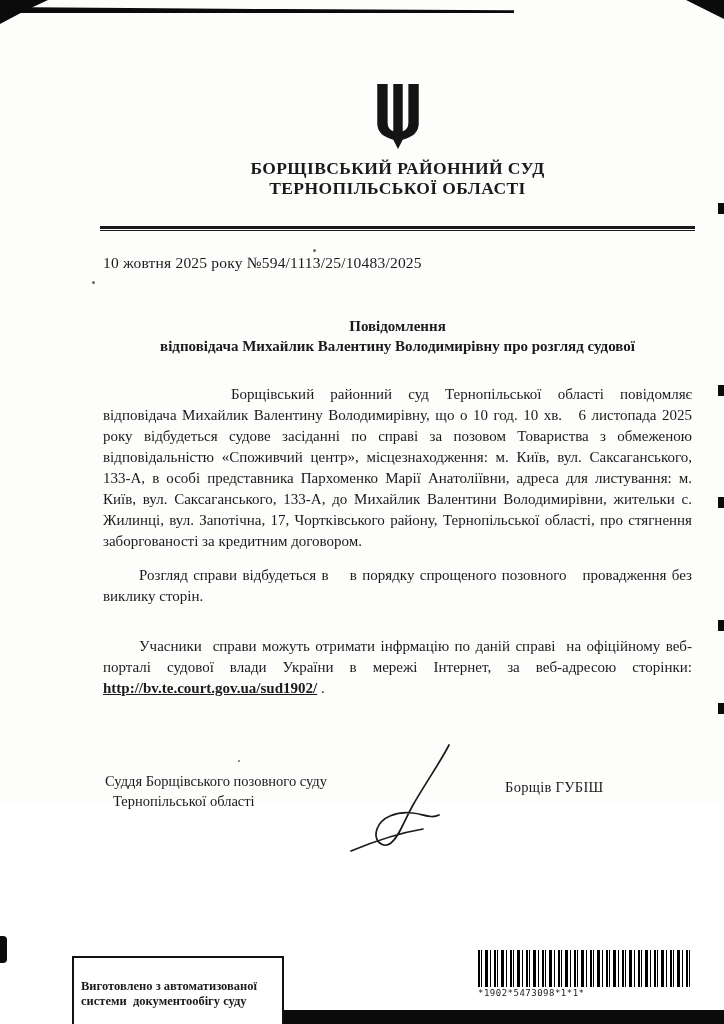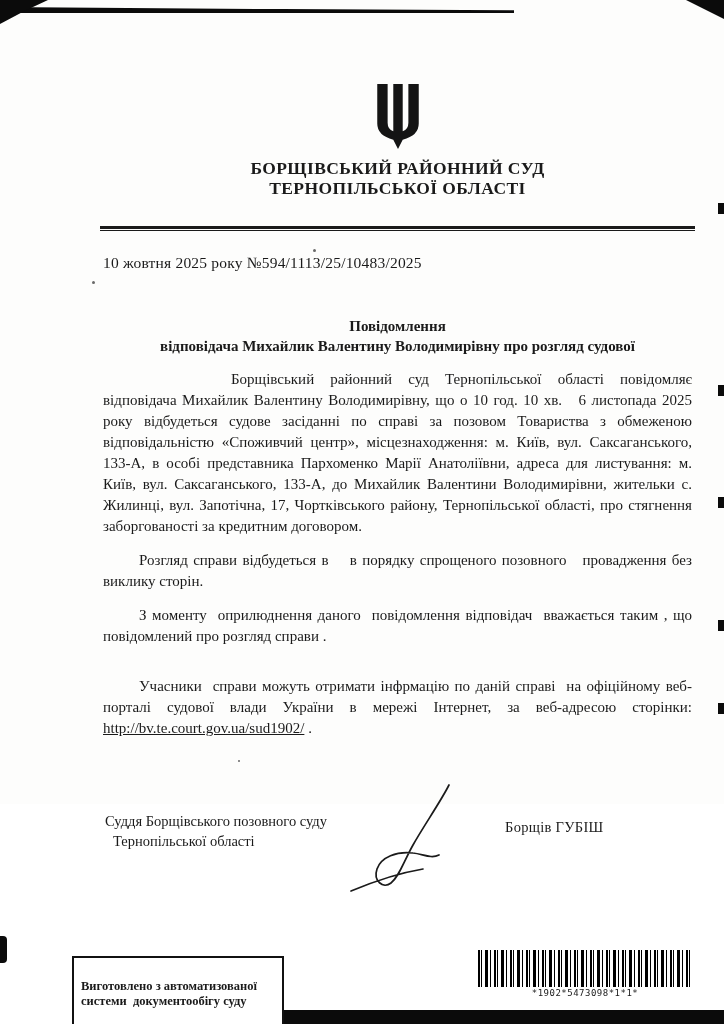--- a/index.html
+++ b/index.html
@@ -41,40 +41,40 @@
   }
   .contact-line .email{text-decoration:underline;cursor:pointer;}
 
   .date-line{margin-top:23px;font-size:15.5px;letter-spacing:.2px;}
 
   .doc-title{margin-top:44px;text-align:center;font-weight:bold;font-size:15px;line-height:20px;}
 
   .body-p{
     margin:0;font-size:15px;line-height:21px;text-align:justify;
   }
-  .p1{margin-top:13px;text-indent:128px;}
+  .p1{margin-top:28px;text-indent:128px;}
   .p2{margin-top:13px;text-indent:36px;}
   .p3{margin-top:13px;text-indent:36px;}
   .p4{margin-top:29px;text-indent:36px;}
-  .url{font-weight:normal;text-decoration:underline;cursor:pointer;}
+  .url{font-weight:bold;text-decoration:underline;cursor:pointer;}
 
   .sig-block{position:relative;margin-top:64px;height:120px;}
   .sig-role{position:absolute;left:2px;top:8px;font-size:14.5px;line-height:20px;}
   .sig-role div:last-child{padding-left:8px;}
   .sig-scribble{position:absolute;left:242px;top:-24px;}
   .sig-name{position:absolute;left:402px;top:16px;font-size:14.5px;letter-spacing:.3px;}
 
   
   .stamp-box{
     position:absolute;left:72px;top:956px;width:194px;
     border:2.5px solid #111;padding:21px 7px;
     font-weight:bold;font-size:12.5px;line-height:15px;text-align:left;
     background:#fff;
   }
-  .barcode-wrap{position:absolute;left:478px;top:950px;width:214px;text-align:center;}
+  .barcode-wrap{position:absolute;left:478px;top:950px;width:214px;text-align:left;}
   .barcode-bars{
     width:214px;height:37px;
     background:repeating-linear-gradient(90deg,
       #000 0 2px,#fff 2px 3px,
       #000 3px 4px,#fff 4px 7px,
       #000 7px 10px,#fff 10px 12px,
       #000 12px 13px,#fff 13px 16px);
   }
   .barcode-text{font-family:"DejaVu Sans Mono",monospace;font-size:9px;margin-top:1px;letter-spacing:.5px;}
 </style>
@@ -114,21 +114,20 @@
 
     <div class="date-line">10 жовтня 2025 року №594/1113/25/10483/2025</div>
 
     <div class="doc-title">
       <div>Повідомлення</div>
       <div>відповідача Михайлик Валентину Володимирівну про розгляд судової</div>
     </div>
 
     <p class="body-p p1">Борщівський районний суд Тернопільської області повідомляє відповідача Михайлик Валентину Володимирівну, що о 10 год. 10 хв. &nbsp;&nbsp;6 листопада 2025 року відбудеться судове засіданні по справі за позовом Товариства з обмеженою відповідальністю «Споживчий центр», місцезнаходження: м. Київ, вул. Саксаганського, 133-А, в особі представника Пархоменко Марії Анатоліївни, адреса для листування: м. Київ, вул. Саксаганського, 133-А, до Михайлик Валентини Володимирівни, жительки с. Жилинці, вул. Запотічна, 17, Чортківського району, Тернопільської області, про стягнення заборгованості за кредитним договором.</p>
     <p class="body-p p2">Розгляд справи відбудеться в &nbsp;&nbsp; в порядку спрощеного позовного &nbsp;&nbsp;провадження без виклику сторін.</p>
-    <p class="body-p p3">З моменту &nbsp;оприлюднення даного &nbsp;повідомлення відповідач &nbsp;вважається таким , що повідомлений про розгляд справи .</p>
     <p class="body-p p4">
       <span>Учасники &nbsp;справи можуть отримати інфрмацію по даній справі &nbsp;на офіційному веб-порталі судової влади України в мережі Інтернет, за веб-адресою сторінки: </span><span class="url">http://bv.te.court.gov.ua/sud1902/</span><span> .</span>
     </p>
 
     <div class="sig-block">
       <div class="sig-role">
         <div>Суддя Борщівського позовного суду</div>
         <div>Тернопільської області</div>
       </div>
       <div class="sig-scribble">

